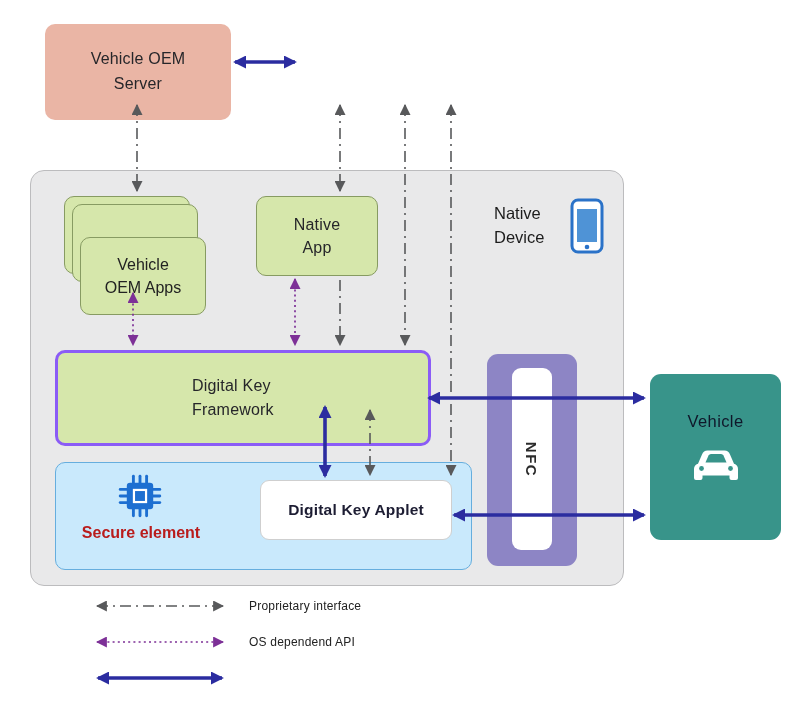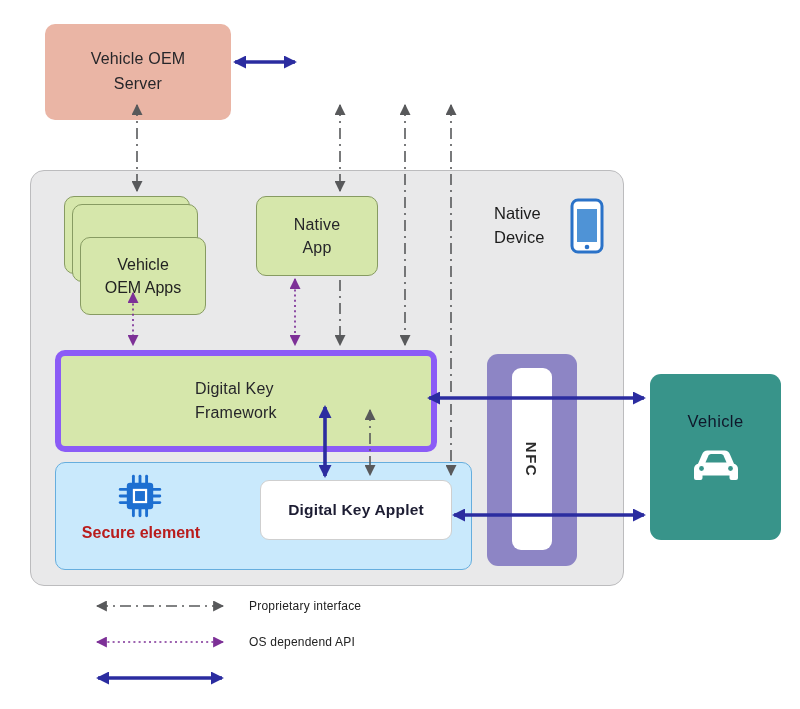--- a/index.html
+++ b/index.html
@@ -15,21 +15,21 @@
   .mobile-container { position:absolute; left:30px; top:170px; width:592px; height:414px;
     background:#e9e9ea; border:1px solid #bcbcbe; border-radius:14px; z-index:1; }
   .app-card { position:absolute; width:124px; height:76px; background:#d6e7ab;
     border:1px solid #879b62; border-radius:10px; z-index:2; }
   .app-front { display:flex; align-items:center; justify-content:center; text-align:center; }
   .app-front .lbl { width:90px; line-height:1.45; }
   .native { left:256px; top:196px; width:120px; height:78px; background:#d6e7ab;
     border:1px solid #879b62; border-radius:10px; z-index:2; line-height:1.45; }
   .native .lbl { width:60px; }
   .framework { left:55px; top:350px; width:370px; height:90px; background:#d6e7ab;
-    border:6px solid #8b5cf6; border-radius:10px; z-index:2; }
+    border:3px solid #8b5cf6; border-radius:10px; z-index:2; }
   .framework .lbl { width:102px; text-align:left; line-height:1.5; }
   .secure { left:55px; top:462px; width:415px; height:106px; background:#c9e9fc;
     border:1px solid #66aede; border-radius:10px; z-index:2; }
   .applet { left:260px; top:480px; width:190px; height:58px; background:#fff;
     border:1px solid #cfcfcf; border-radius:9px; z-index:3; font-weight:bold; font-size:15.5px; color:#1d1d33; }
   .secure-label { position:absolute; left:66px; top:524px; width:150px; text-align:center;
     font-size:16px; font-weight:bold; color:#b91c1c; z-index:3; }
   .chip-wrap { position:absolute; left:118px; top:474px; width:44px; height:44px; z-index:3; }
   .nfc { left:487px; top:354px; width:90px; height:212px; background:#8d85c5;
     border-radius:11px; z-index:2; }

